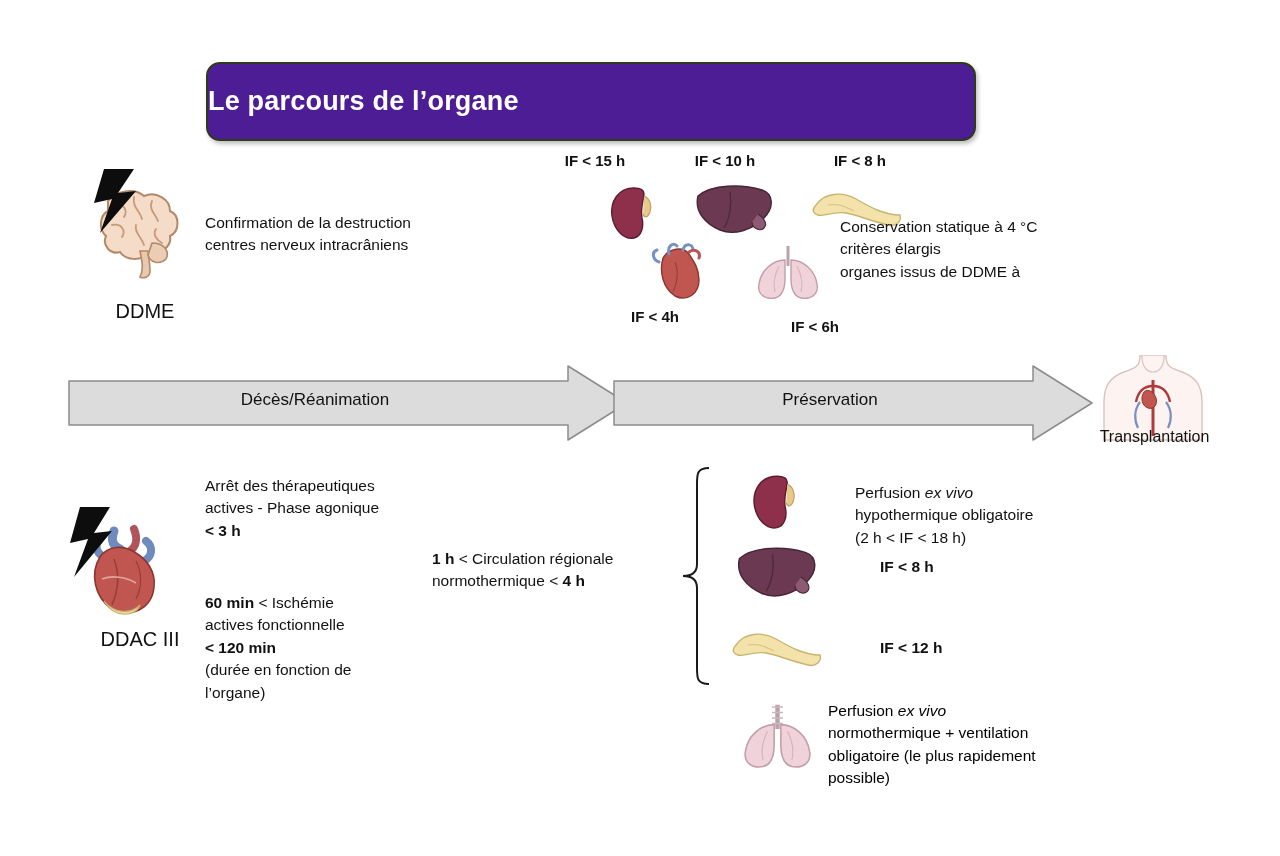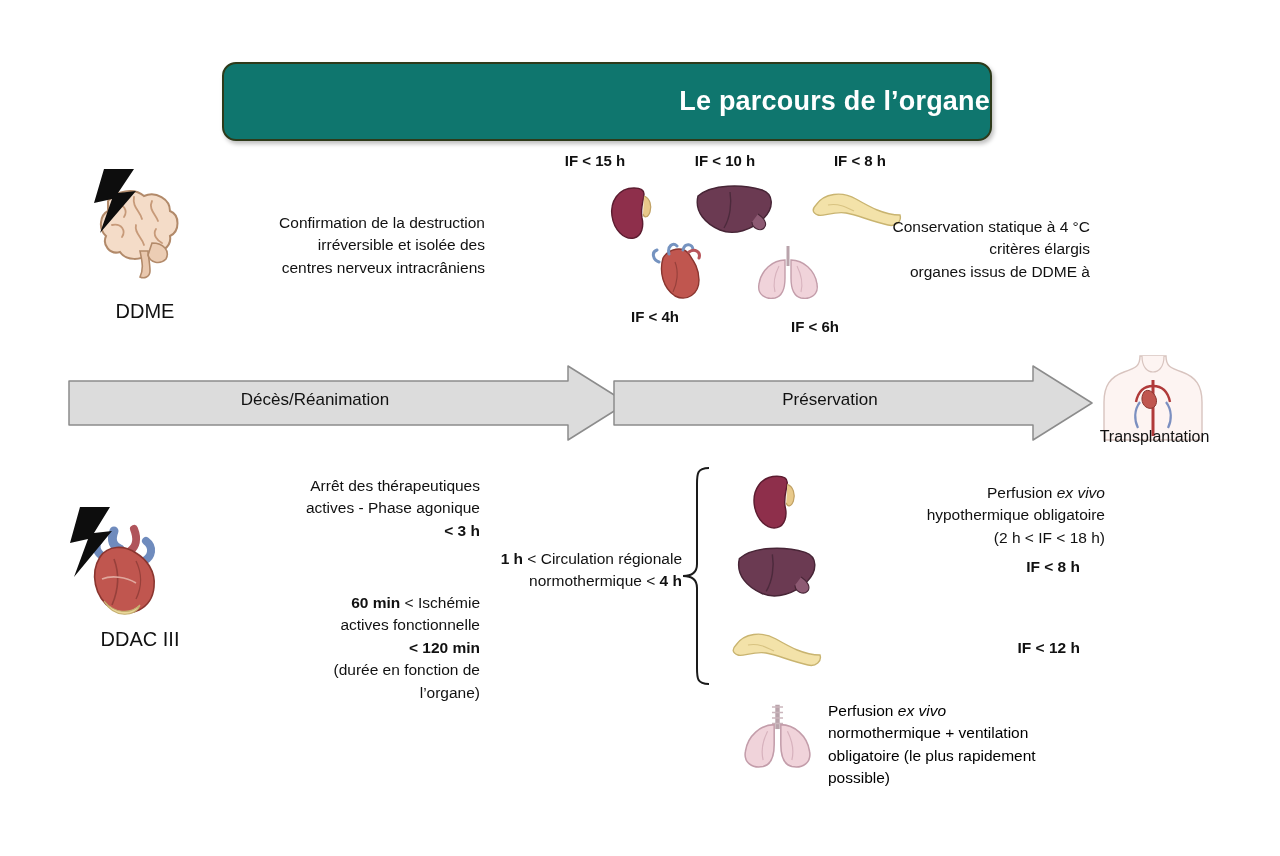--- a/index.html
+++ b/index.html
@@ -19,41 +19,40 @@
     background: #ffffff;
   }
   .abs { position: absolute; }
 
   
   #title-banner {
     left: 206px;
     top: 62px;
     width: 766px;
     height: 75px;
-    background: #0f766e;
+    background: #4c1d95;
     border: 2px solid #2e3a1a;
     border-radius: 14px;
     box-shadow: 2px 3px 4px rgba(0,0,0,0.25);
     display: flex;
     align-items: center;
-    justify-content: flex-end;
-    margin-left: 16px;
+    justify-content: flex-start;
   }
   #title-banner .title-text {
     color: #ffffff;
     font-size: 27px;
     font-weight: bold;
     letter-spacing: 0.2px;
   }
 
   
   .txt {
     font-size: 15.5px;
     line-height: 1.45;
-    text-align: right;
+    text-align: left;
     color: #111;
   }
   .txt b { font-weight: bold; }
   .txt i { font-style: italic; }
 
   .label-big {
     font-size: 20px;
     text-align: center;
     color: #111;
   }
@@ -103,21 +102,20 @@
         <path d="M56,62 C68,62 74,70 70,78 C64,84 54,82 52,74 Z" fill="#eccdb4" stroke="#b28a6a" stroke-width="1.6"></path>
       </g>
 
       <path d="M26,4 L56,4 L40,28 L58,26 L22,68 L34,34 L16,38 Z" fill="#0d0d0d"></path>
     </svg>
   </div>
   <div class="abs label-big" style="left:60px; top:300px; width:170px;">DDME</div>
 
   <div class="abs txt" style="left:205px; top:212px; width:280px;">
     <div>Confirmation de la destruction</div>
-    <div>irréversible et isolée des</div>
     <div>centres nerveux intracrâniens</div>
   </div>
 
   <div class="abs small-tag" style="left:525px; top:152px; width:140px; font-weight:bold;">IF &lt; 15 h</div>
   <div class="abs small-tag" style="left:655px; top:152px; width:140px; font-weight:bold;">IF &lt; 10 h</div>
   <div class="abs small-tag" style="left:790px; top:152px; width:140px; font-weight:bold;">IF &lt; 8 h</div>
   <div class="abs small-tag" style="left:600px; top:308px; width:110px; font-weight:bold;">IF &lt; 4h</div>
   <div class="abs small-tag" style="left:760px; top:318px; width:110px; font-weight:bold;">IF &lt; 6h</div>
 
   <div class="abs" style="left:600px; top:180px; width:70px; height:70px;">

